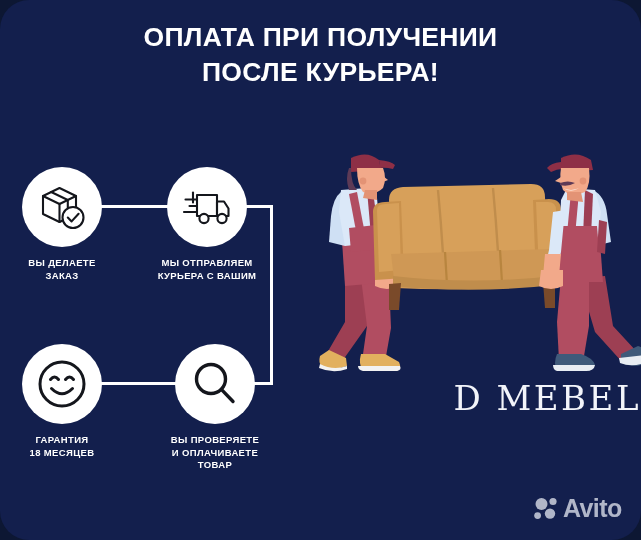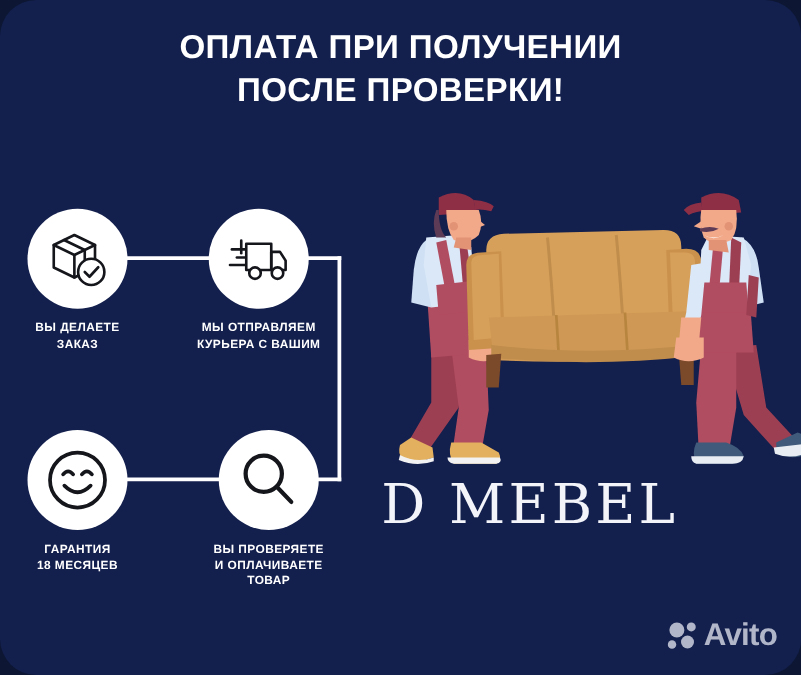--- a/index.html
+++ b/index.html
@@ -80,24 +80,24 @@
   
   .illustration { position: absolute; left: 305px; top: 150px; width: 336px; height: 240px; }
   .illustration svg { display: block; }
 
   
   .logo {
     position: absolute;
     left: 305px;
     top: 378px;
     width: 336px;
-    text-align: left;
+    text-align: right;
     color: #f2f4fa;
     font-family: "DejaVu Serif", "Liberation Serif", serif;
-    font-size: 44px;
+    font-size: 34px;
     letter-spacing: 2.5px;
     font-weight: 400;
     white-space: nowrap;
   }
 
   
   .watermark {
     position: absolute;
     left: 534px;
     top: 496px;
@@ -114,21 +114,21 @@
     line-height: 25px;
   }
 </style>
 </head>
 <body>
 
 <div id="ad">
 
   <div class="headline">
     <span class="hl-line">ОПЛАТА ПРИ ПОЛУЧЕНИИ</span>
-    <span class="hl-line">ПОСЛЕ ПРОВЕРКИ!</span>
+    <span class="hl-line">ПОСЛЕ КУРЬЕРА!</span>
   </div>
 
   <div class="infographic">
 
     <div class="connector conn-h1"></div>
     <div class="connector conn-h2"></div>
     <div class="connector conn-v"></div>
     <div class="connector conn-h3"></div>
     <div class="connector conn-h4"></div>
 

